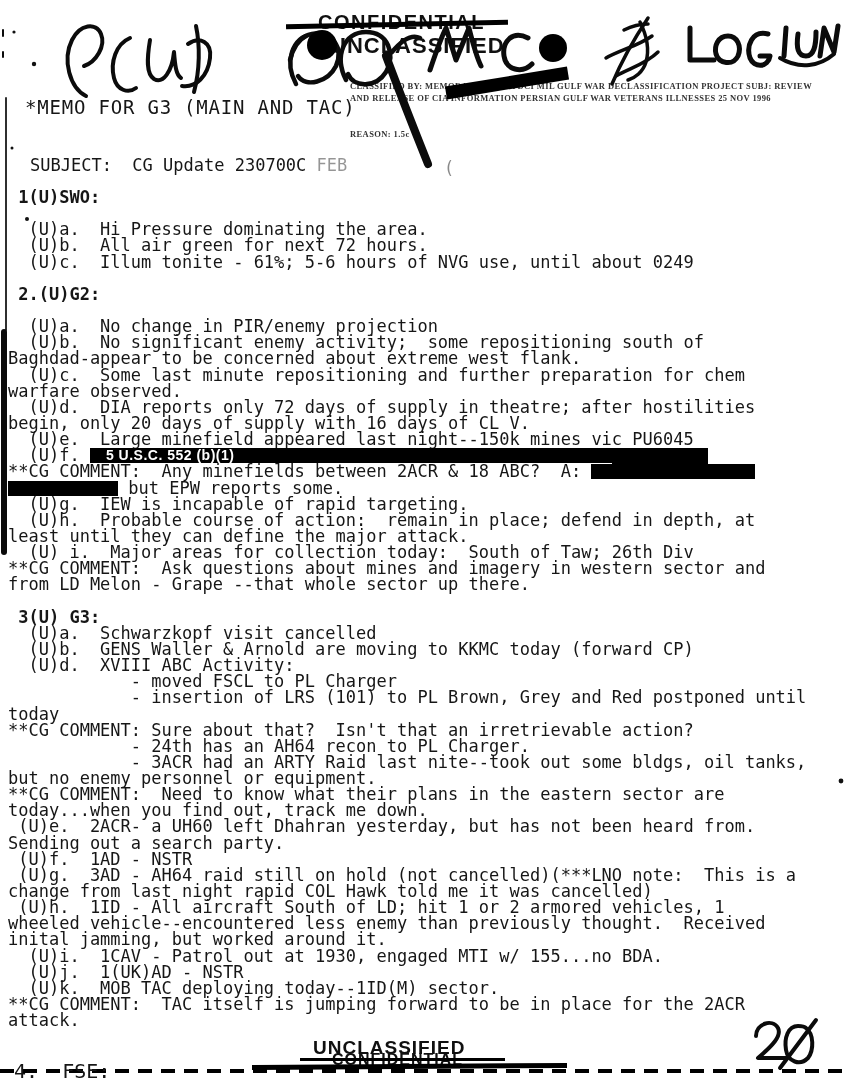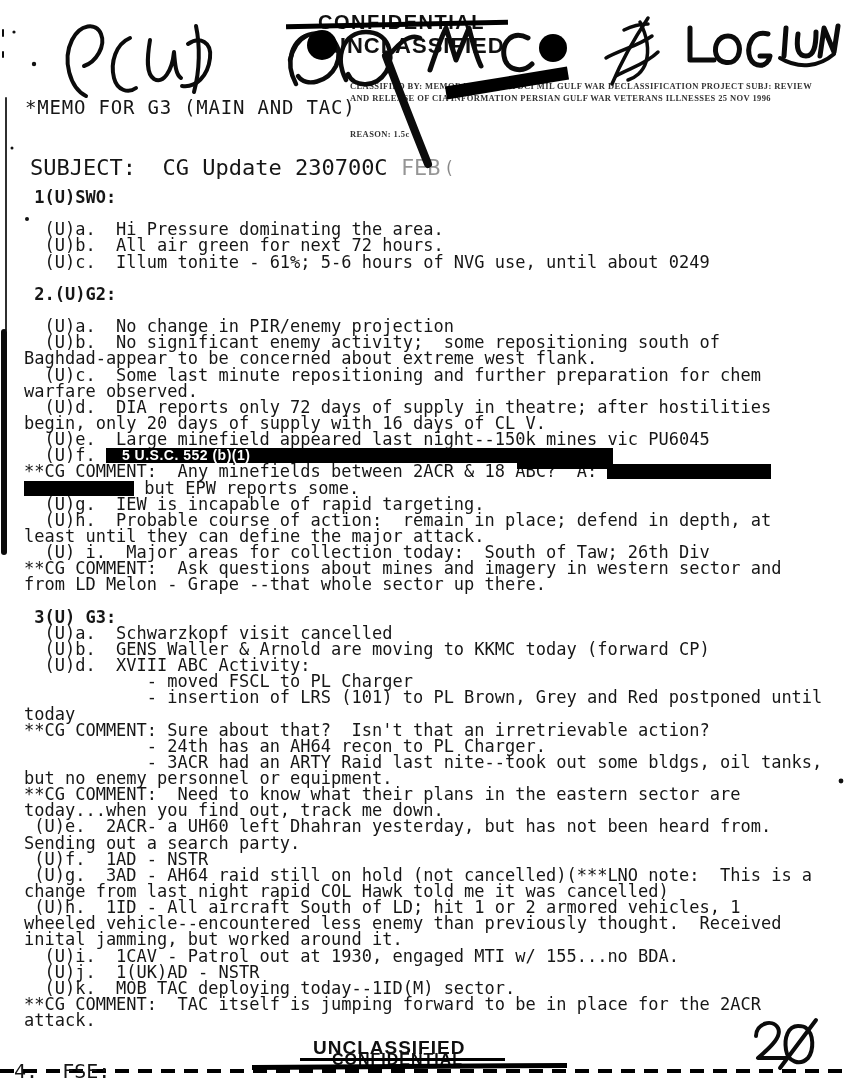--- a/index.html
+++ b/index.html
@@ -1,31 +1,31 @@
 <!DOCTYPE html>
 <html><head>
 <meta charset="utf-8">
 <style>
   html,body{margin:0;padding:0;background:#e8e8e8;}
   #page{position:relative;width:850px;height:1087px;background:#ffffff;overflow:hidden;
         font-family:"DejaVu Sans Mono",monospace;color:#161616;}
   
   #body-text{position:absolute;left:0;top:189px;width:850px;padding-left:8px;box-sizing:border-box;}
-  .bline{white-space:pre;font-size:17px;line-height:16.15px;height:16.15px;letter-spacing:0;padding-left:16px;}
+  .bline{white-space:pre;font-size:17px;line-height:16.15px;height:16.15px;letter-spacing:0;}
   .bline.bold{font-weight:bold;}
   .redact{display:inline-block;position:relative;background:#000;height:15px;vertical-align:top;transform:translateY(1px);}
   .rtext{position:absolute;left:16px;top:0;font-family:"Liberation Sans",sans-serif;font-weight:bold;
          font-size:14px;line-height:15px;color:#fff;letter-spacing:.5px;white-space:pre;}
   .rstep{position:absolute;right:0;bottom:-6px;width:96px;height:8px;background:#000;}
   
   .stampword{position:absolute;font-family:"Liberation Sans",sans-serif;font-weight:bold;color:#101010;white-space:pre;}
   .bar{position:absolute;background:#000;}
   .dashes{position:absolute;background:repeating-linear-gradient(90deg,#000 0 14px,transparent 14px 23px);}
   #memo-line{position:absolute;left:25px;top:84px;font-size:19px;letter-spacing:.8px;white-space:pre;margin-top:12px;}
-  #subject{position:absolute;left:30px;top:155px;font-size:22px;white-space:pre;}
+  #subject{position:absolute;left:30px;top:155px;font-size:17px;white-space:pre;}
   .faded{opacity:.45;}
   .stray{position:absolute;font-size:17px;opacity:.5;}
   #class-stamp{position:absolute;left:350px;top:80px;width:496px;font-family:"Liberation Serif",serif;
                font-weight:bold;font-size:8.5px;color:#333;letter-spacing:.4px;line-height:12px;}
   #class-stamp .gap{height:12px;}
   #fse-line{position:absolute;left:14px;top:1059px;font-size:20px;white-space:pre;}
   svg.overlay{position:absolute;left:0;top:0;pointer-events:none;}
   .hw{fill:none;stroke:#0b0b0b;stroke-linecap:round;stroke-linejoin:round;}
 </style>
 </head>
@@ -60,21 +60,21 @@
       <div class="bline bold"><span> 2.(U)G2:</span></div>
       <div class="bline"><span></span></div>
       <div class="bline"><span>  (U)a.  No change in PIR/enemy projection</span></div>
       <div class="bline"><span>  (U)b.  No significant enemy activity;  some repositioning south of</span></div>
       <div class="bline"><span>Baghdad-appear to be concerned about extreme west flank.</span></div>
       <div class="bline"><span>  (U)c.  Some last minute repositioning and further preparation for chem</span></div>
       <div class="bline"><span>warfare observed.</span></div>
       <div class="bline"><span>  (U)d.  DIA reports only 72 days of supply in theatre; after hostilities</span></div>
       <div class="bline"><span>begin, only 20 days of supply with 16 days of CL V.</span></div>
       <div class="bline"><span>  (U)e.  Large minefield appeared last night--150k mines vic PU6045</span></div>
-      <div class="bline"><span>  (U)f. </span><span class="redact" style="width: 507px;"><span class="rtext">5 U.S.C. 552 (b)(1)</span><span class="rstep"></span></span></div>
+      <div class="bline"><span>  (U)f. </span><span class="redact" style="width: 618px;"><span class="rtext">5 U.S.C. 552 (b)(1)</span><span class="rstep"></span></span></div>
       <div class="bline"><span>**CG COMMENT:  Any minefields between 2ACR &amp; 18 ABC?  A: </span><span class="redact" style="width: 164px;"></span></div>
       <div class="bline"><span class="redact" style="width: 110px;"></span><span> but EPW reports some.</span></div>
       <div class="bline"><span>  (U)g.  IEW is incapable of rapid targeting.</span></div>
       <div class="bline"><span>  (U)h.  Probable course of action:  remain in place; defend in depth, at</span></div>
       <div class="bline"><span>least until they can define the major attack.</span></div>
       <div class="bline"><span>  (U) i.  Major areas for collection today:  South of Taw; 26th Div</span></div>
       <div class="bline"><span>**CG COMMENT:  Ask questions about mines and imagery in western sector and</span></div>
       <div class="bline"><span>from LD Melon - Grape --that whole sector up there.</span></div>
       <div class="bline"><span></span></div>
       <div class="bline bold"><span> 3(U) G3:</span></div>

